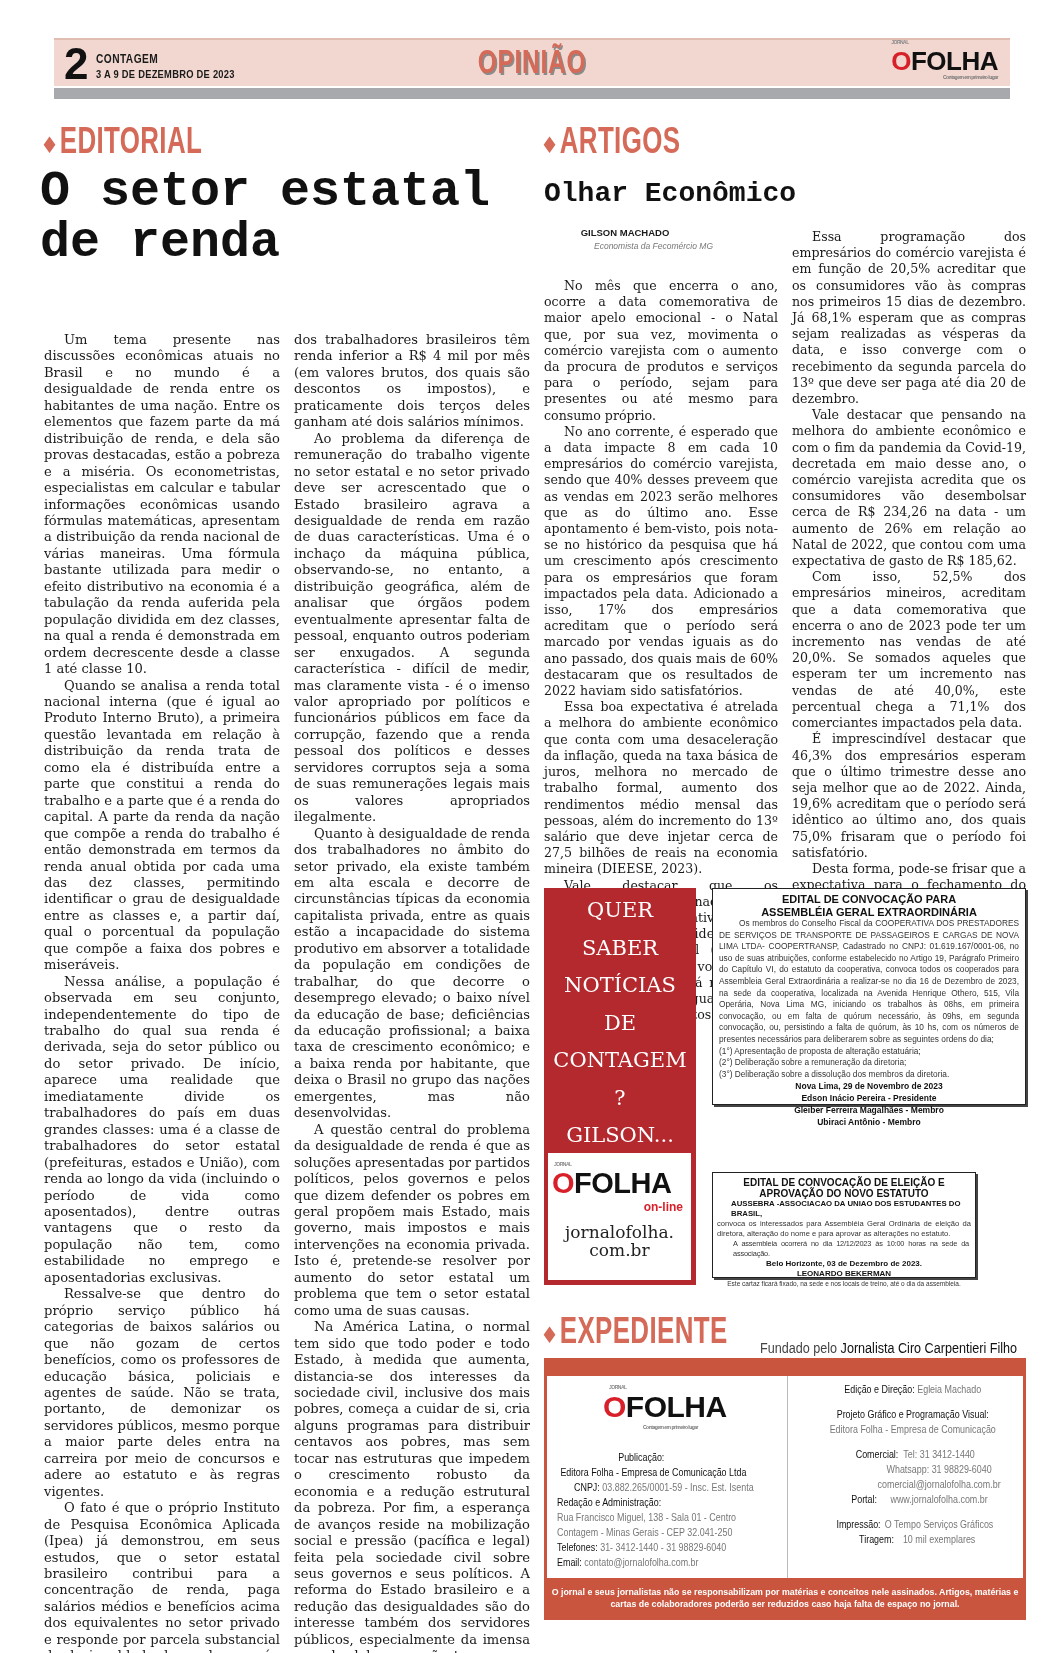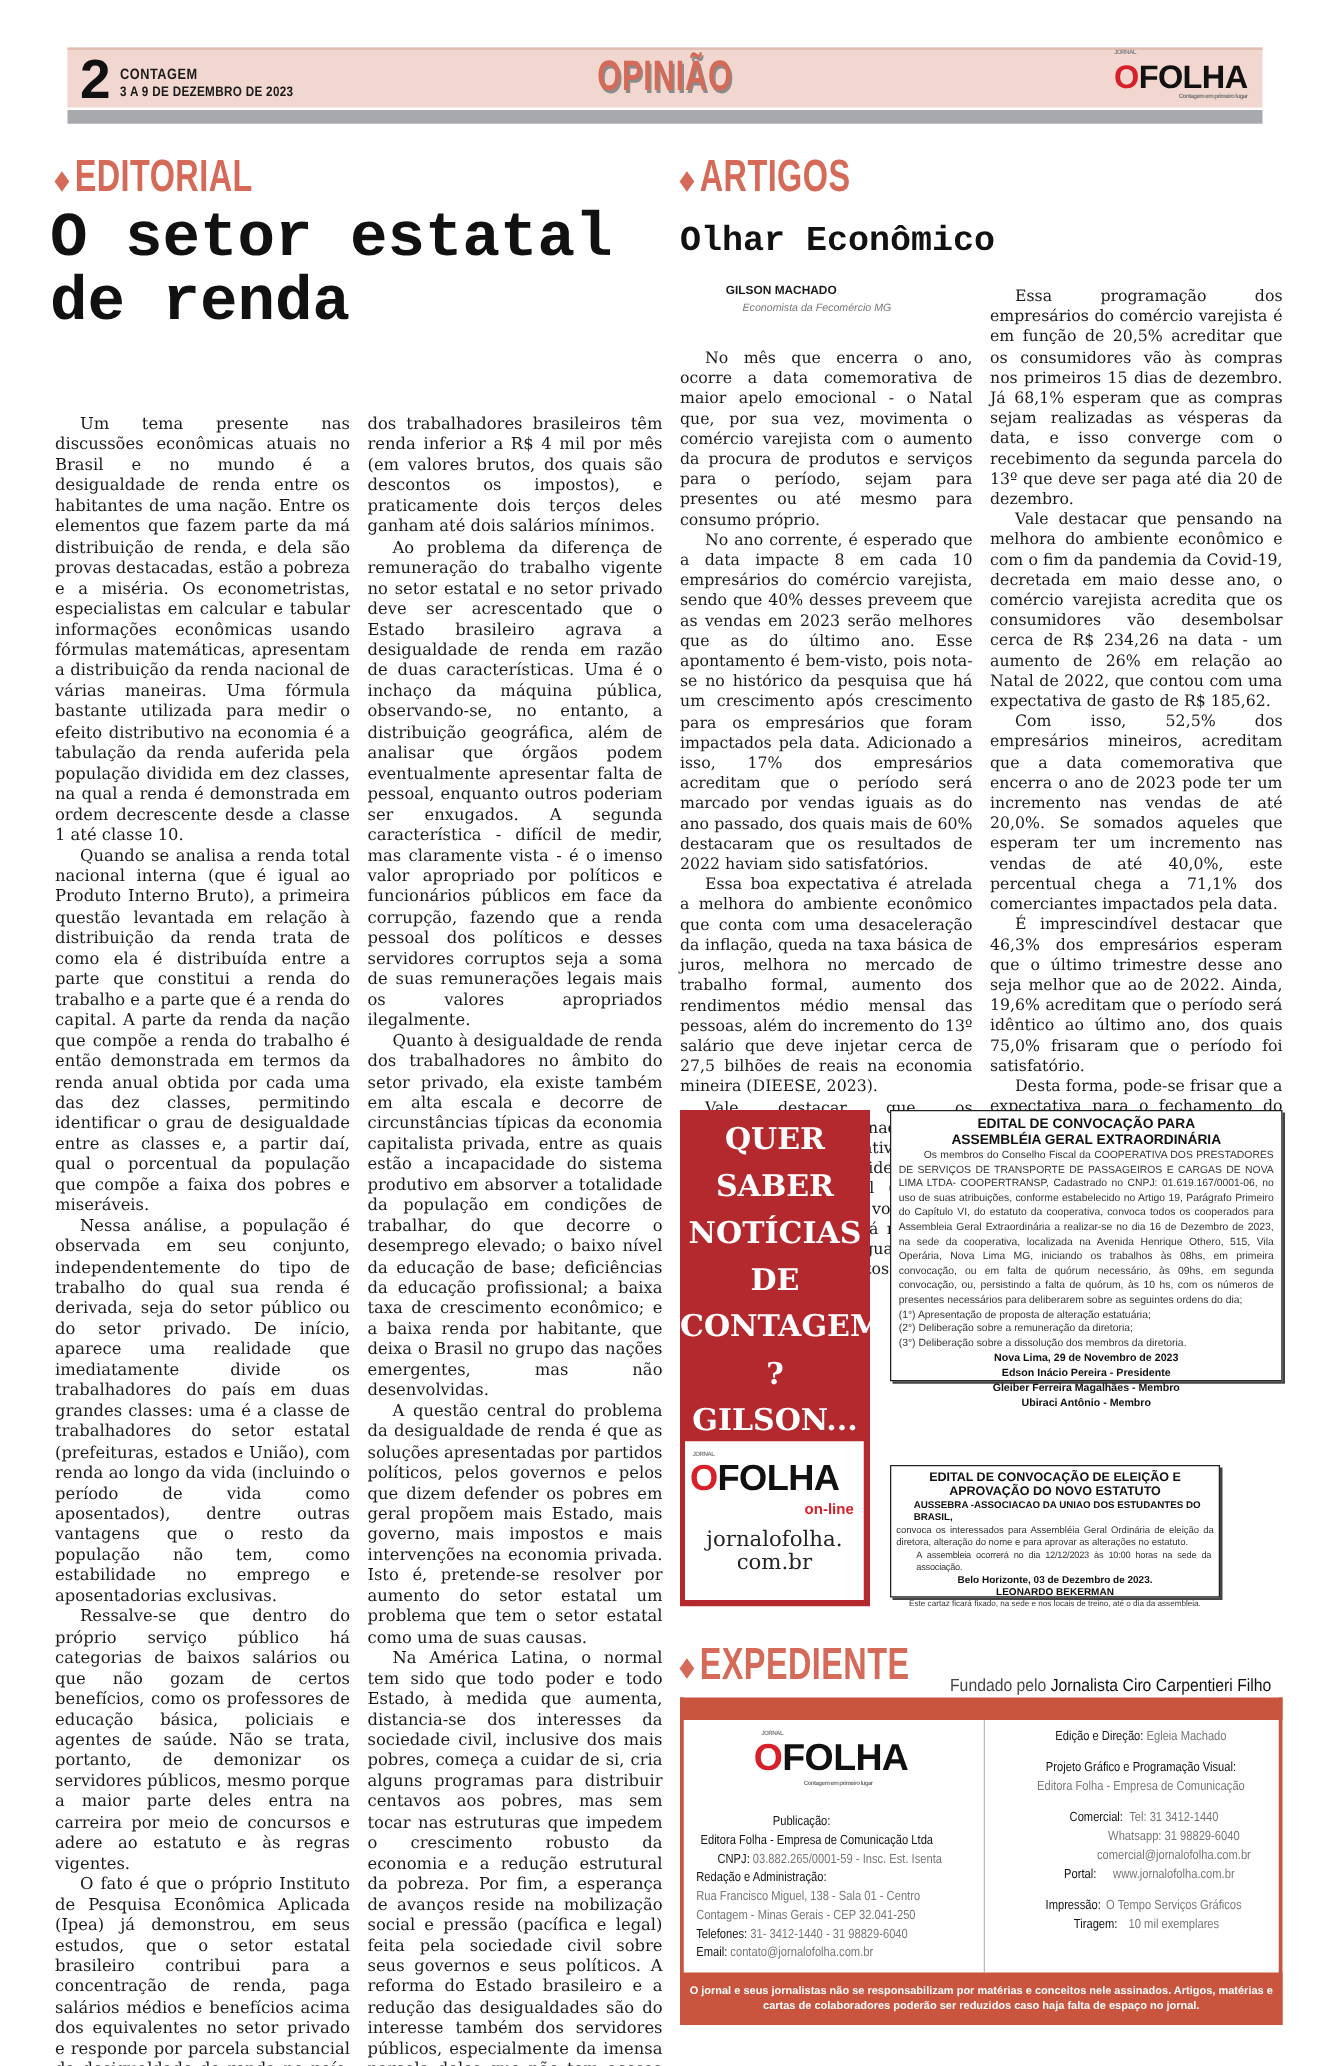--- a/index.html
+++ b/index.html
@@ -26,21 +26,21 @@
   .headline { position: absolute; font-family: Liberation Mono, monospace; font-weight: bold; color: #111; }
 
   .col { position: absolute; font-size: 13.1px; line-height: 16.45px; text-align: justify; hyphens: auto; }
   .col p { text-indent: 20px; }
 
   .byline-name { position: absolute; left: 560px; top: 227px; width: 130px; text-align: center; font-family: "Liberation Sans", sans-serif; font-weight: bold; font-size: 9.5px; }
   .byline-role { position: absolute; left: 560px; top: 241px; width: 130px; text-align: left; font-family: "Liberation Sans", sans-serif; font-size: 8.5px; color: #777; font-style: italic; margin-left: 34px; }
 
   
   .ad { position: absolute; left: 544px; top: 888px; width: 152px; height: 397px; background: #b3292e; }
-  .ad-line { display: block; text-align: center; color: #fff; font-family: "DejaVu Serif", serif; font-weight: bold; font-size: 24px; line-height: 37.5px; }
+  .ad-line { display: block; text-align: center; color: #fff; font-family: "DejaVu Serif", serif; font-weight: normal; font-size: 21px; line-height: 37.5px; }
   .ad-white { position: absolute; left: 4px; top: 265px; width: 143px; height: 127px; background: #fff; }
   .ad-url { position: absolute; left: 0; right: 0; top: 70px; text-align: center; font-family: "DejaVu Serif", serif; font-size: 17px; line-height: 18px; color: #222; }
   .ad-online { position: absolute; right: 8px; top: 47px; font-family: "Liberation Sans", sans-serif; font-weight: bold; font-size: 12px; color: #d8202a; }
 
   
   .edital { position: absolute; border: 1px solid #222; box-shadow: 2px 2px 0 #444; background: #fff; font-family: "Liberation Sans", sans-serif; color: #333; }
   .edital-title { text-align: center; font-weight: bold; color: #111; }
   .edital-body { font-size: 8.3px; line-height: 11.6px; text-align: justify; padding: 0 6px; }
   .edital-center { text-align: center; font-weight: bold; color: #111; }
 

